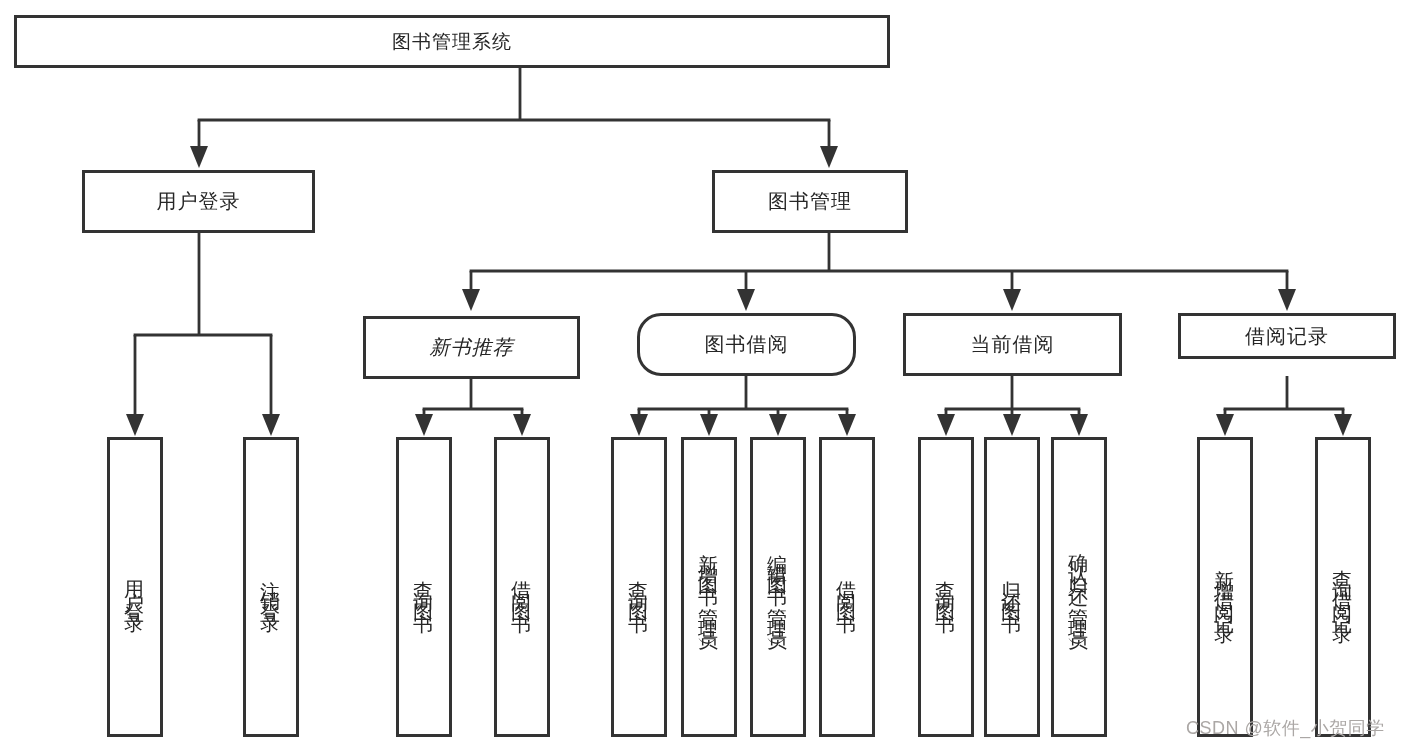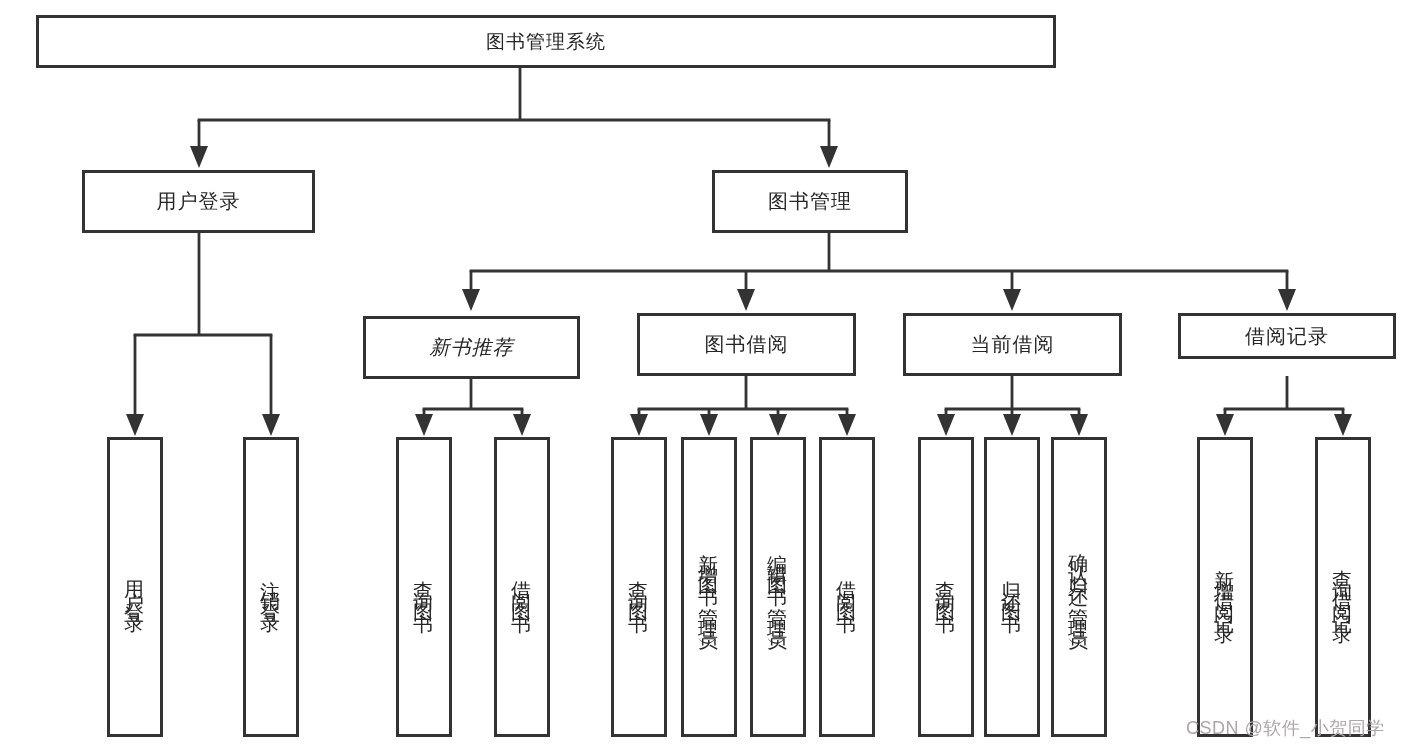--- a/index.html
+++ b/index.html
@@ -144,27 +144,27 @@
     <path d="M1223.6,409 L1344.4,409"></path>
     <path d="M1225,409 L1225,416"></path>
     <path d="M1343,409 L1343,416"></path>
   </g>
   <g fill="#333333">
     <path d="M1216,414 L1234,414 L1225,436 Z"></path>
     <path d="M1334,414 L1352,414 L1343,436 Z"></path>
   </g>
 </svg>
 
-<div class="hbox root-box" style="left:14px; top:15px; width:1020px; height:53px;margin-left:22px;">图书管理系统</div>
+<div class="hbox root-box" style="left:14px; top:15px; width:876px; height:53px;">图书管理系统</div>
 
 <div class="hbox" style="left:82px; top:170px; width:233px; height:63px;">用户登录</div>
 <div class="hbox" style="left:712px; top:170px; width:196px; height:63px;">图书管理</div>
 
 <div class="hbox" style="left:363px; top:316px; width:217px; height:63px;font-style:italic;">新书推荐</div>
-<div class="hbox" style="left:637px; top:313px; width:219px; height:63px;">图书借阅</div>
+<div class="hbox" style="left:637px; top:313px; width:219px; height:63px;border-radius:24px;">图书借阅</div>
 <div class="hbox" style="left:903px; top:313px; width:219px; height:63px;">当前借阅</div>
 <div class="hbox" style="left:1178px; top:313px; width:218px; height:46px;">借阅记录</div>
 
 <div class="vbox" style="left:107px;">用户登录</div>
 <div class="vbox" style="left:243px;">注销登录</div>
 
 <div class="vbox" style="left:396px;">查询图书</div>
 <div class="vbox" style="left:494px;">借阅图书</div>
 
 <div class="vbox" style="left:611px;">查询图书</div>

